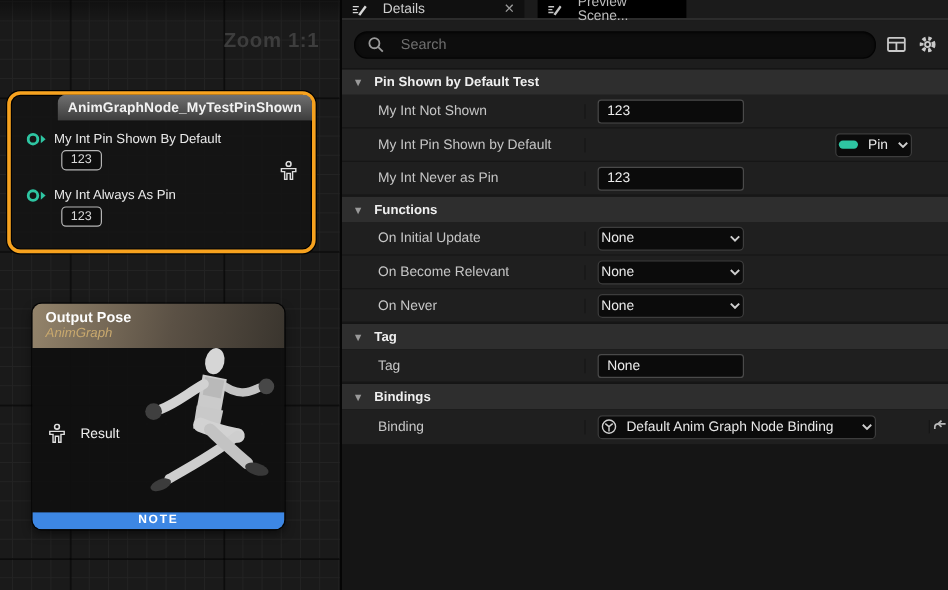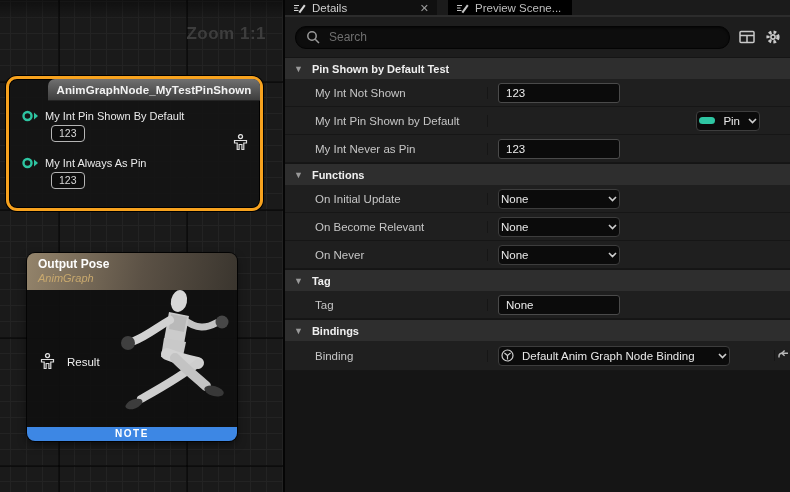--- a/index.html
+++ b/index.html
@@ -52,29 +52,29 @@
   .result-row{position:absolute;left:13px;top:100px;display:flex;align-items:center;
     gap:12px;color:#efefef;font-size:11.5px;}
   .note-bar{position:absolute;left:0;right:0;bottom:0;height:14px;background:#3d87e4;
     color:#fff;font-size:10px;font-weight:bold;text-align:center;line-height:14px;
     letter-spacing:1.5px;}
   .mannequin{position:absolute;right:2px;top:33px;}
   
   .details{flex:1;display:flex;flex-direction:column;background:#151515;min-width:0;}
   .tabbar{height:15px;flex:none;background:#1b1b1b;display:flex;align-items:stretch;
     border-bottom:2px solid #2c2c2c;}
-  .tab{display:flex;align-items:center;gap:6px;padding:0 8px;font-size:11.5px;
+  .tab{display:flex;align-items:center;gap:13px;padding:0 8px;font-size:11.5px;
     color:#cfcfcf;cursor:default;}
   .tab.active{background:#101010;width:136px;}
   .tab.inactive{background:#000000;color:#bdbdbd;margin-left:11px;width:108px;}
   .tab-close{margin-left:auto;color:#9b9b9b;font-size:11px;line-height:10px;}
   .toolbar{height:40px;flex:none;background:#1d1d1d;display:flex;align-items:center;
     padding:0 8px 0 10px;gap:8px;}
   .searchbox{flex:1;height:21px;border-radius:11px;background:#0d0d0d;
-    border:1px solid #040404;display:flex;align-items:center;padding:0 10px;gap:7px;
+    border:1px solid #040404;display:flex;align-items:center;padding:0 10px;gap:12px;
     box-shadow:inset 0 1px 2px rgba(0,0,0,.6);}
   .searchbox input{flex:1;background:transparent;border:none;outline:none;
     color:#cfcfcf;font-size:12px;font-family:inherit;}
   .searchbox input::placeholder{color:#6f6f6f;}
   .tool-ico{flex:none;display:flex;align-items:center;justify-content:center;width:18px;}
   .props{flex:1;overflow:hidden;background:#151515;}
   .sec-hdr{height:21px;margin-top:1px;background:#2e2e2e;display:flex;align-items:center;
     color:#efefef;font-size:11px;font-weight:bold;}
   .sec-hdr .tri{color:#9a9a9a;font-size:9px;margin:0 9px 0 9px;font-weight:normal;}
   .row{height:27px;background:#1f1f1f;border-bottom:1px solid #161616;

